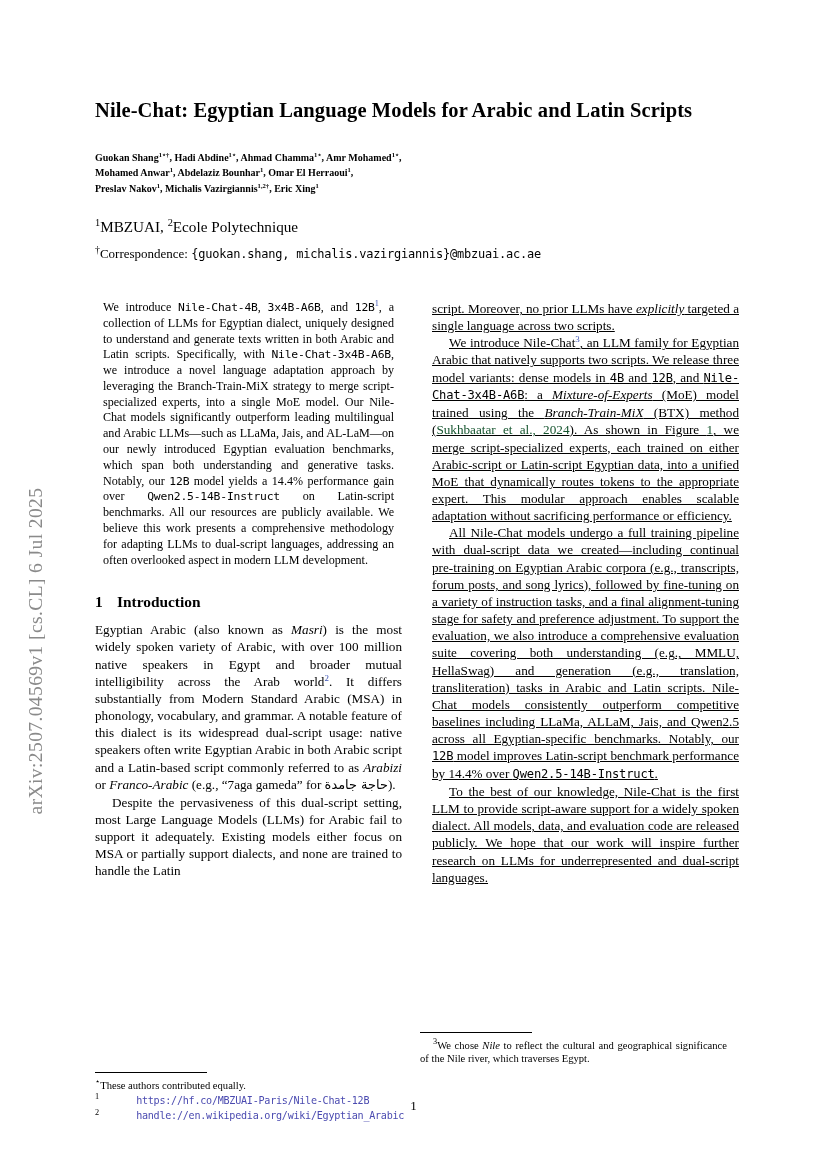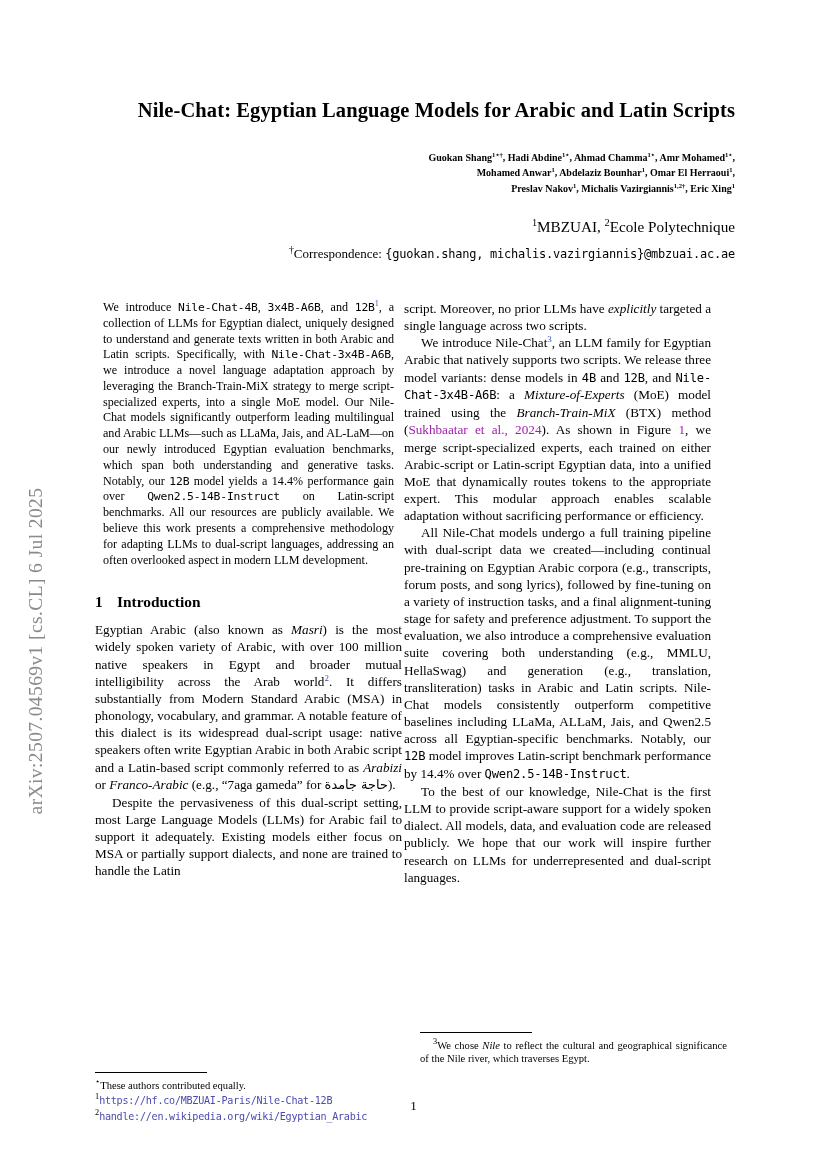--- a/index.html
+++ b/index.html
@@ -32,21 +32,21 @@
     white-space: nowrap;
     text-align: center;
   }
 
   
   .titleblock {
     position: absolute;
     left: 95px;
     top: 98px;
     width: 640px;
-    text-align: right;
+    text-align: left;
   }
   .paper-title {
     font-size: 20.5px;
     font-weight: bold;
     line-height: 1.25;
     margin: 0 0 26px 0;
     letter-spacing: 0.1px;
   }
   .authors {
     font-size: 10px;
@@ -78,21 +78,21 @@
     position: absolute;
     top: 300px;
     width: 307px;
     font-size: 13.2px;
     line-height: 1.30;
     text-align: justify;
     text-justify: inter-word;
     hyphens: manual;
   }
   .col-left  { left: 95px; }
-  .col-right { left: 404px; }
+  .col-right { left: 432px; text-decoration: underline; }
 
   .abstract-head {
     text-align: center;
     font-size: 15px;
     font-weight: bold;
     margin: 0 0 11px 0;
   }
   .abstract-body {
     font-size: 12.1px;
     line-height: 1.305;
@@ -116,21 +116,21 @@
   }
   p.para.first { text-indent: 0; }
   p.para + p.para { margin-top: 0; }
 
   sup.fn {
     font-size: 0.68em;
     vertical-align: super;
     line-height: 0;
   }
   sup.fn.link { color: #3a52b4; }
-  .cite { color: #a21caf; }
+  .cite { color: #14532d; }
   .ital { font-style: italic; }
   .arabic {
     font-family: "DejaVu Sans", sans-serif;
     font-size: 0.98em;
     direction: rtl;
     unicode-bidi: isolate;
   }
 
   
   .footnotes {
@@ -147,20 +147,21 @@
     border-top: 0.9px solid #000;
     margin: 0 0 4px 0;
   }
   .fn-item { margin: 0; text-align: justify; }
   .fn-item sup { font-size: 0.78em; vertical-align: super; }
   .fn-url {
     font-family: "DejaVu Sans Mono", "Liberation Mono", monospace;
     font-size: 10.1px;
     color: #4a4ab0;
     letter-spacing: -0.25px;
+    margin-left: 37px;
   }
   .fn-right .fn-item { text-indent: 13px; }
 
   
   .page-number {
     position: absolute;
     left: 0;
     right: 0;
     top: 1098px;
     text-align: center;

